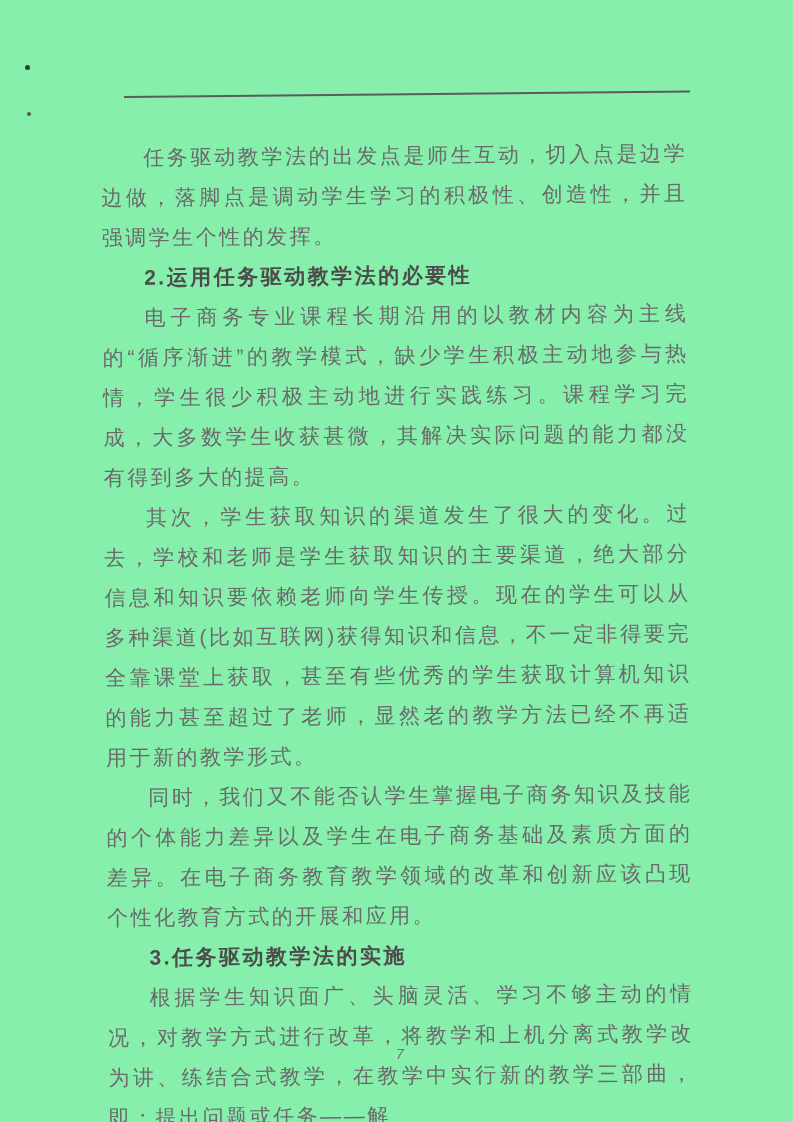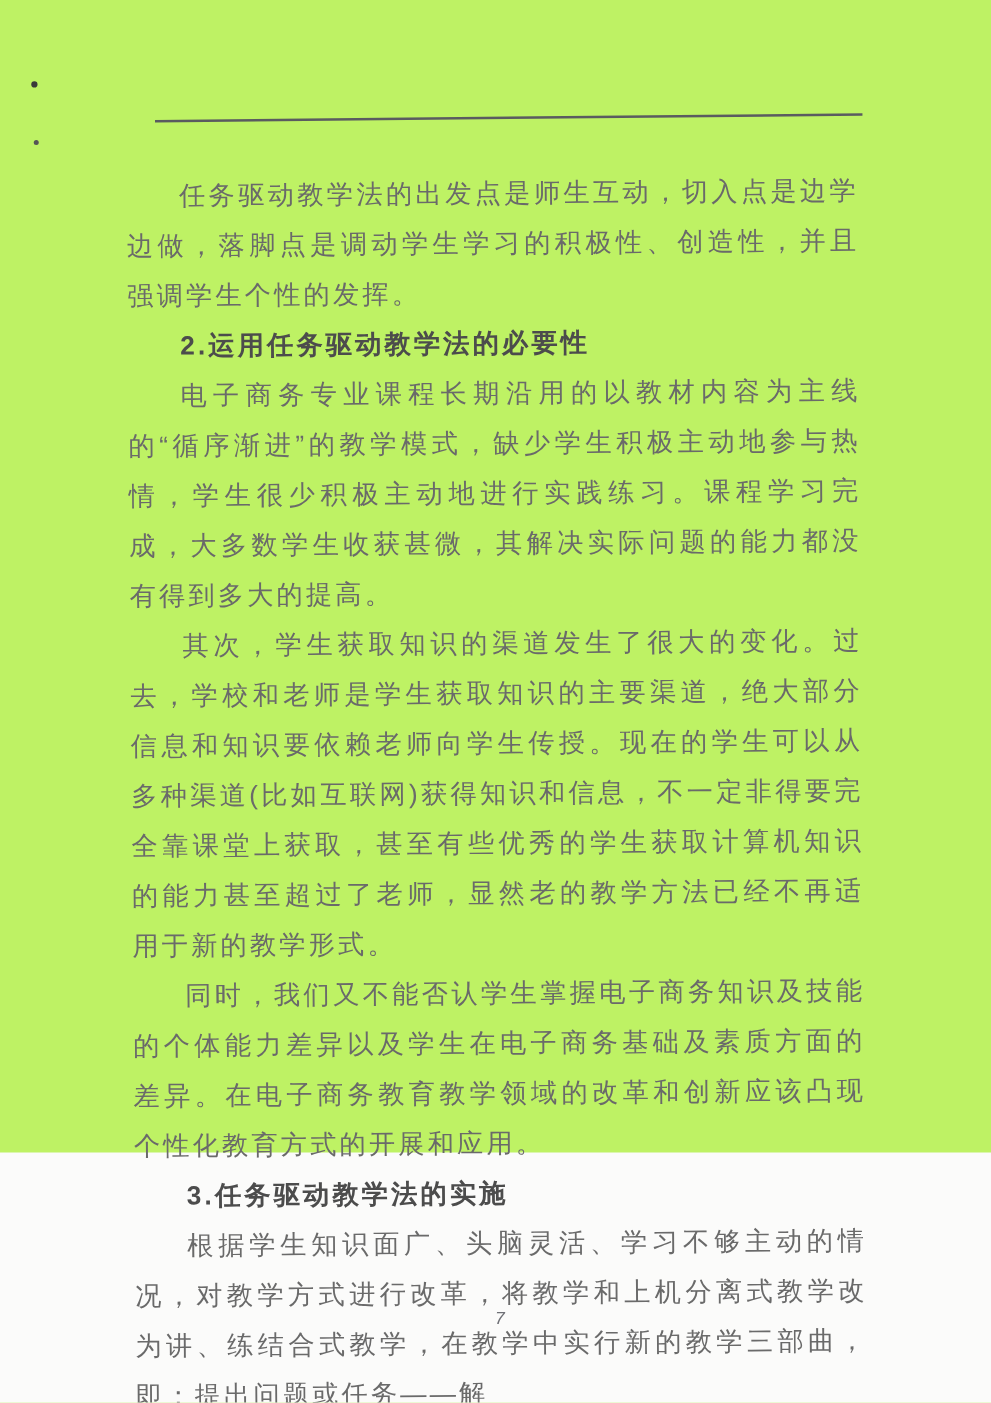--- a/index.html
+++ b/index.html
@@ -7,22 +7,22 @@
     padding: 0;
     width: 793px;
     height: 1122px;
     background: #fbfbfa;
     overflow: hidden;
     font-family: "Liberation Sans", sans-serif;
   }
   .page {
     position: relative;
     width: 793px;
-    height: 922px;
-    background: #bef264;
+    height: 1122px;
+    background: #86efac;
   }
   .dot {
     position: absolute;
     border-radius: 50%;
     background: #3a3a3a;
   }
   .dot1 { left: 25px; top: 65px; width: 5px; height: 5px; }
   .dot2 { left: 27px; top: 112px; width: 4px; height: 4px; background: #565656; }
   .rule {
     position: absolute;

